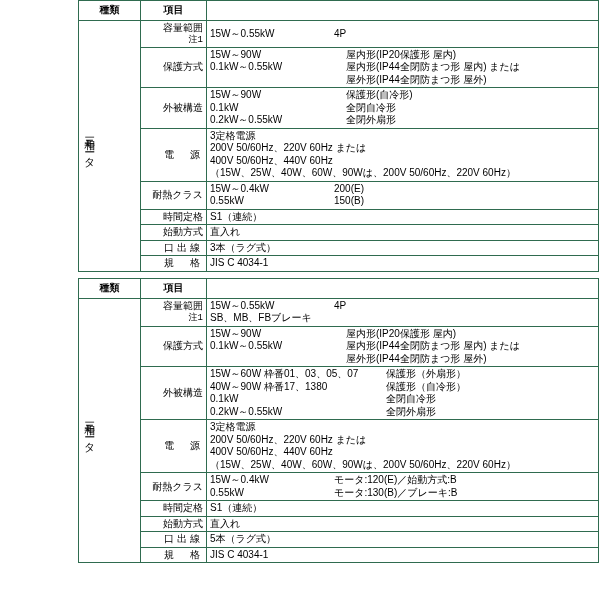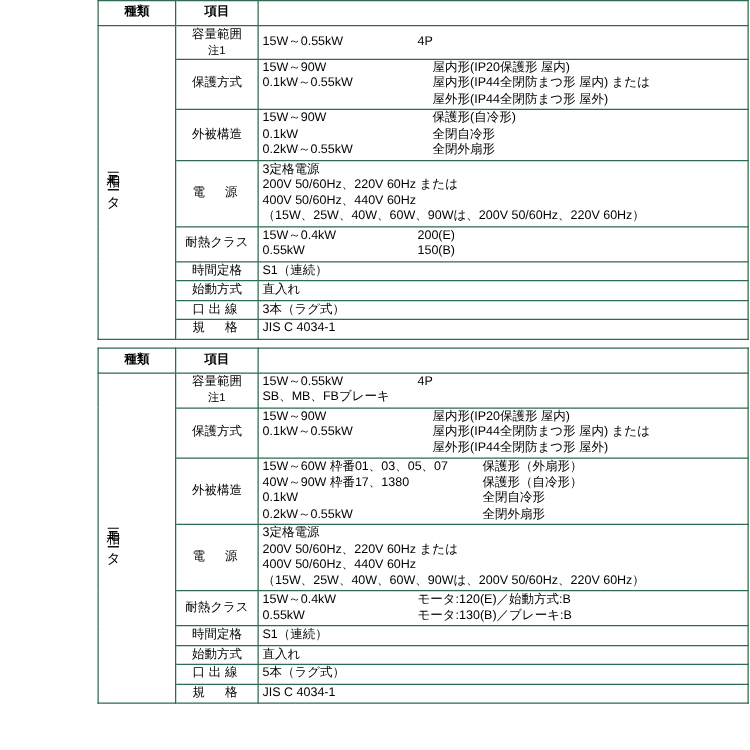--- a/index.html
+++ b/index.html
@@ -50,40 +50,40 @@
     text-align:center;
     white-space:nowrap;
     font-size:11px;
     padding:6px 0;
   }
   .vcell{
     text-align:center;
     vertical-align:middle;
   }
   .label{
-    text-align:center;
+    text-align:right;
     font-size:10px;
     letter-spacing:0px;
   }
   .label.sp2{letter-spacing:3px;}
   .val{
     text-align:left;
     padding-left:4px;
     white-space:nowrap;
   }
   .gridrow{
     display:grid;
     grid-template-columns:120px 1fr;
     column-gap:16px;
   }
   .gridrow > div{white-space:nowrap;}
   .gridrow.w1{grid-template-columns:108px 1fr;}
   .gridrow.w2{grid-template-columns:160px 1fr;}
   .line{white-space:nowrap;}
-  .note{font-size:9px;}
+  .note{font-size:9px;font-family:Liberation Mono, monospace;}
 </style>
 </head>
 <body>
 
 <div class="sheet">
 
   <table class="spec">
     <colgroup>
         <col class="c1">
         <col class="c2">

